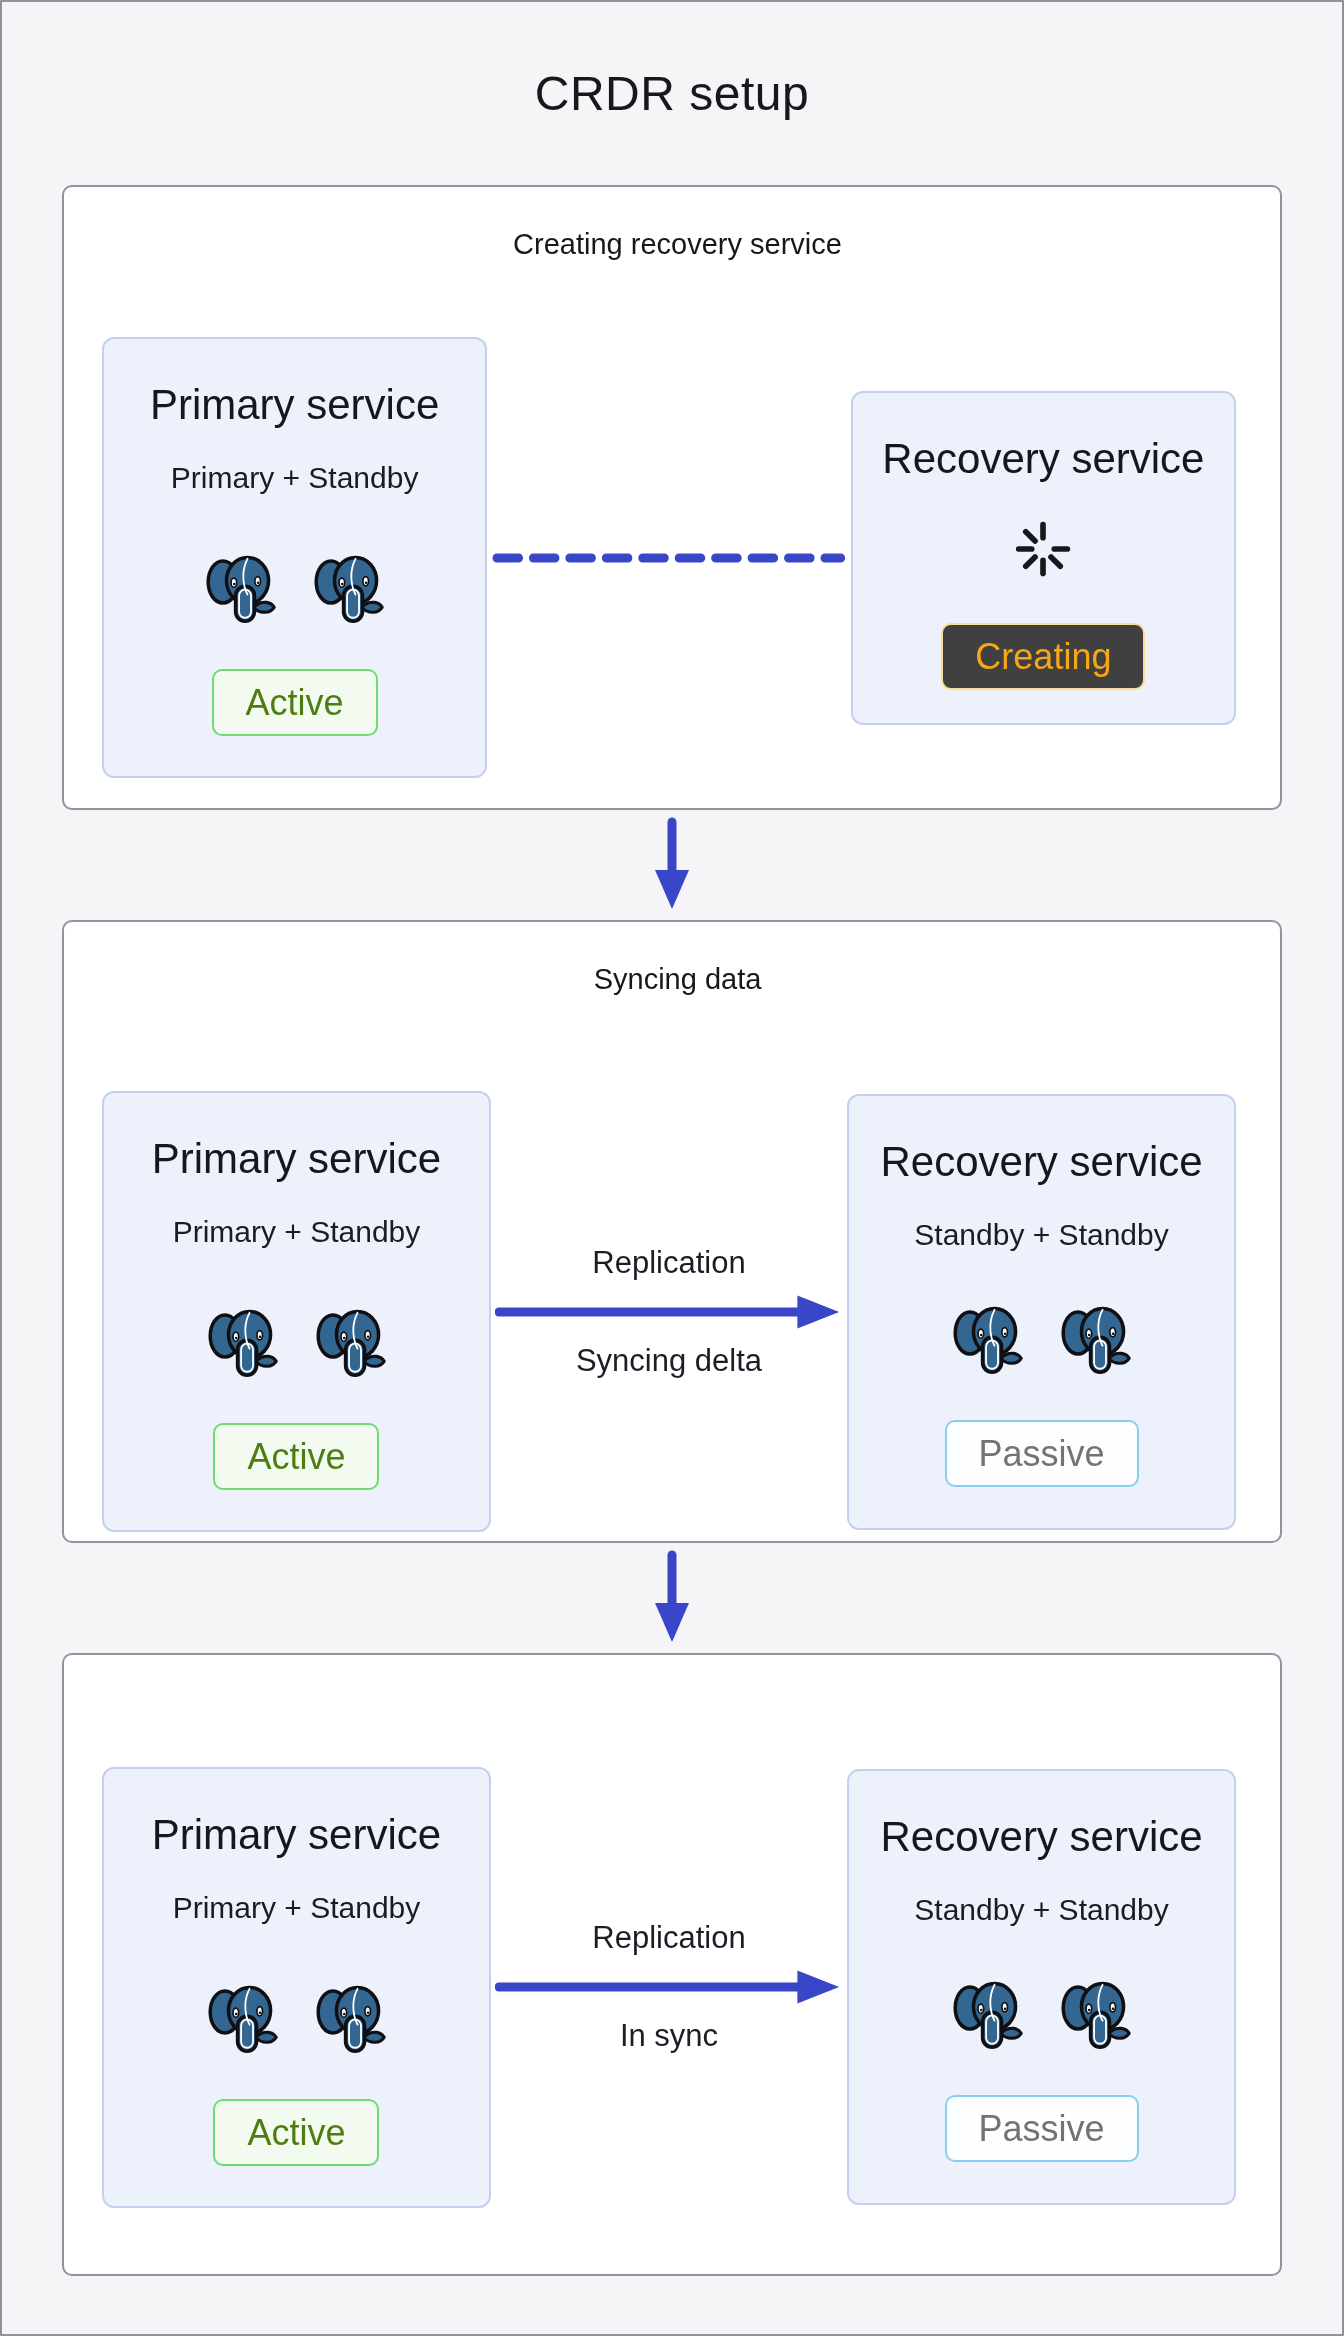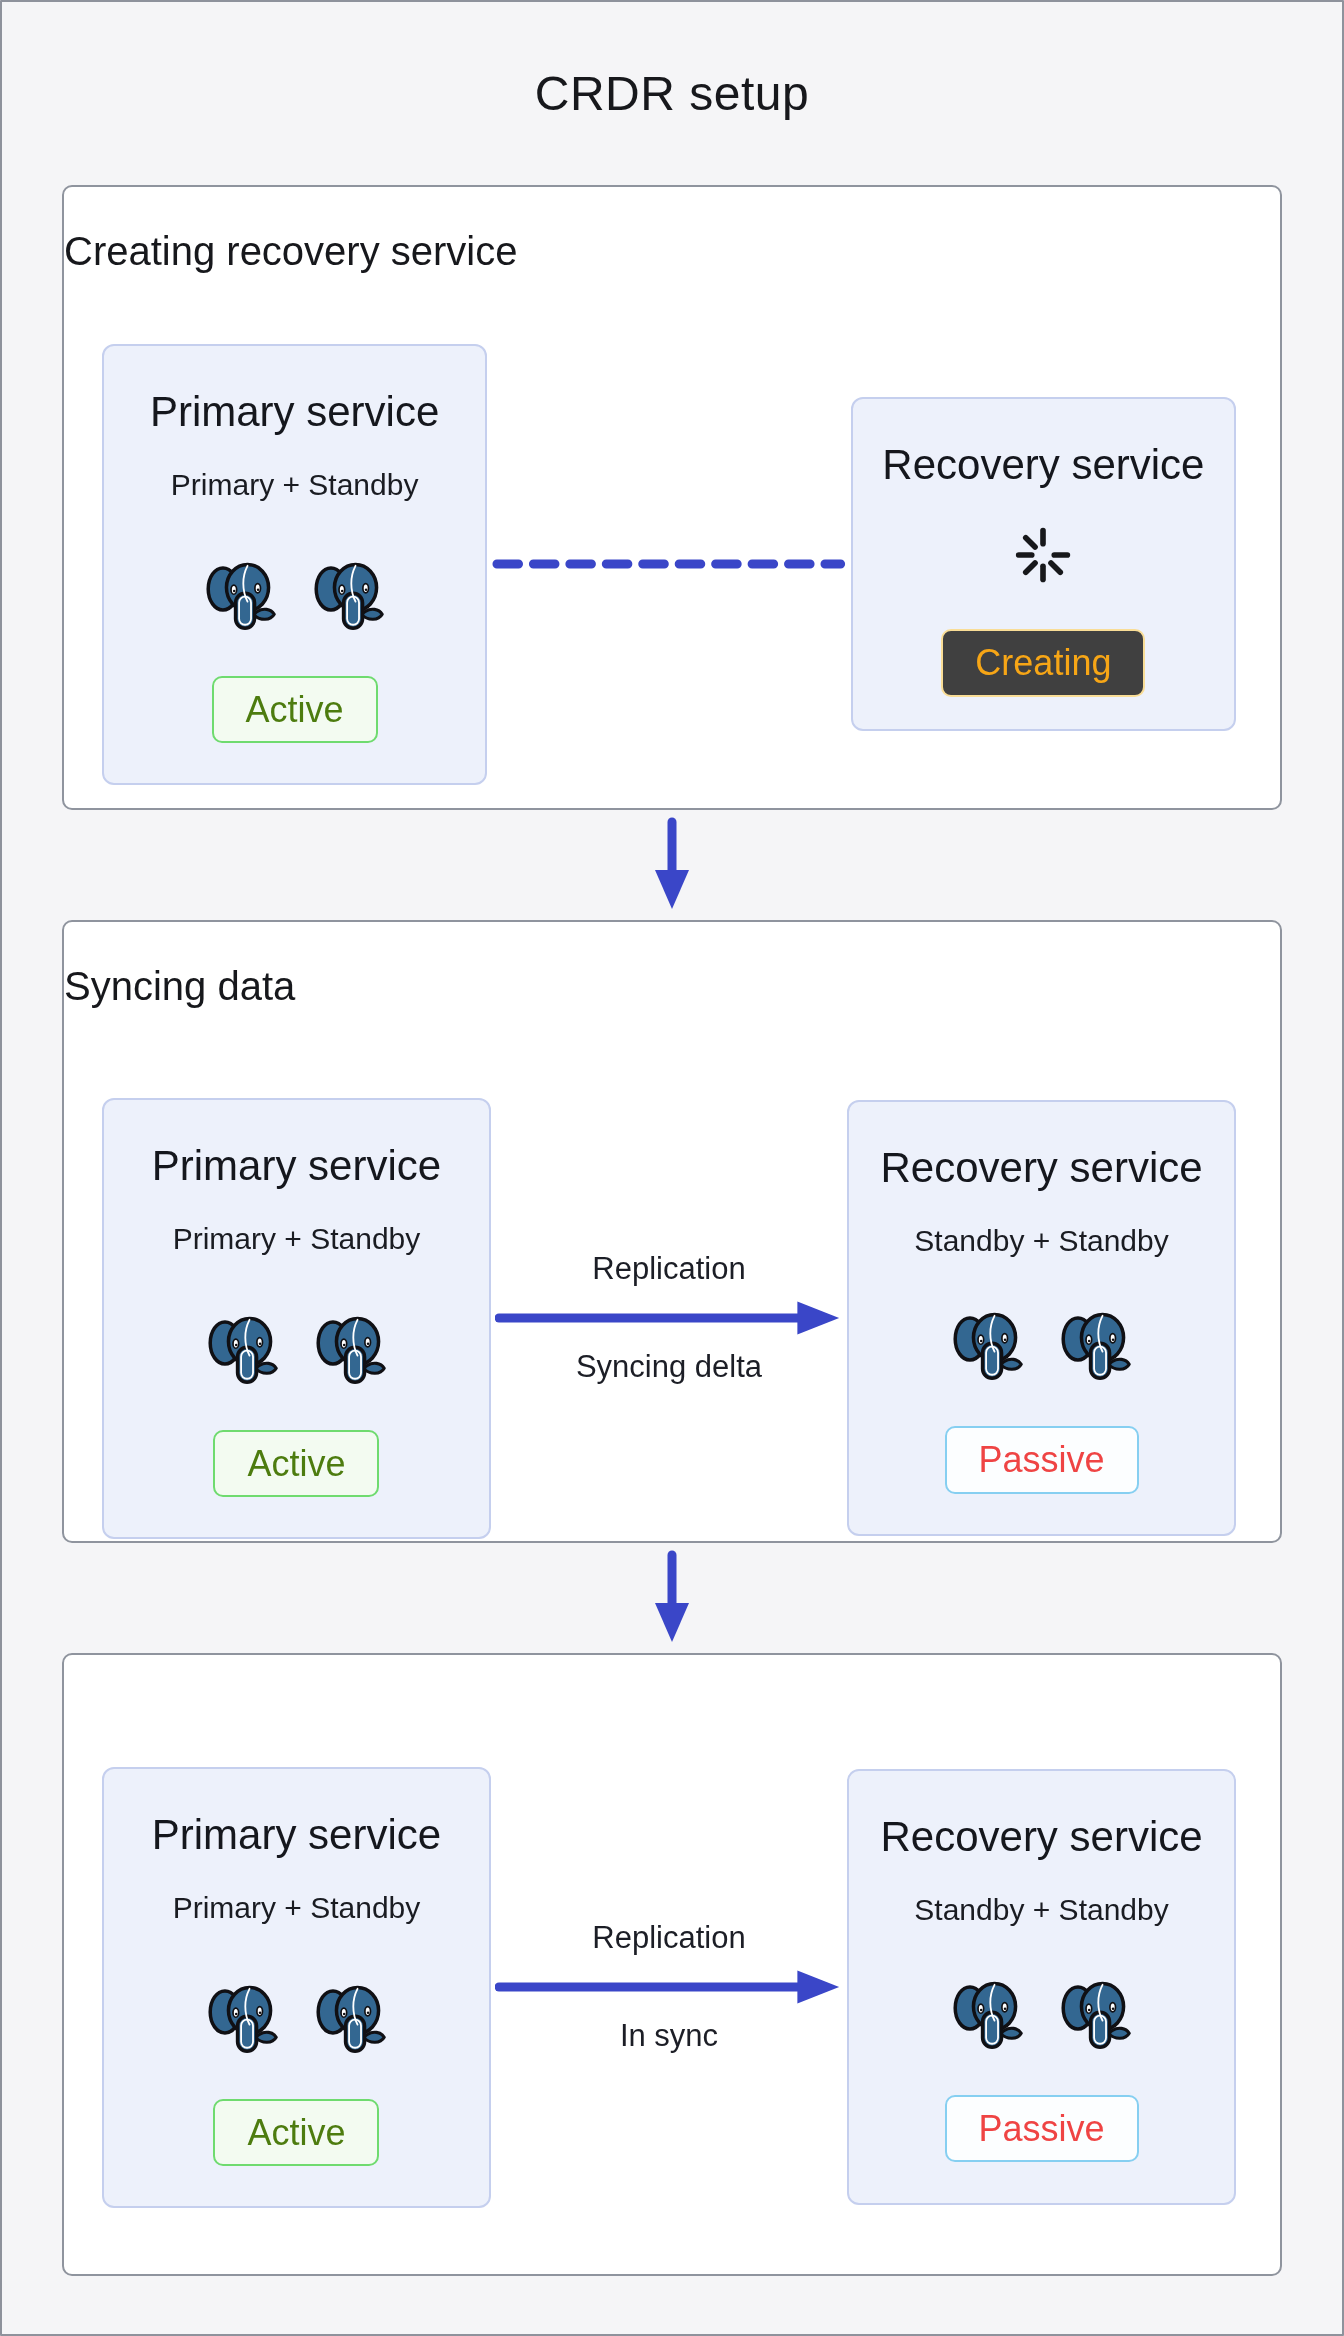--- a/index.html
+++ b/index.html
@@ -19,21 +19,21 @@
 
   .panel {
     margin:0 60px;
     background:#ffffff;
     border:2px solid #8f949e;
     border-radius:10px;
     display:flex; flex-direction:column;
   }
   .panel-1 { height:625px; }
   .panel-2, .panel-3 { height:623px;gap:40px; }
-  .panel-title { text-align:left; font-size:40px; font-weight:500; padding:40px 0 0 0; line-height:1.22; }
+  .panel-title { text-align:center; font-size:29px; font-weight:500; padding:40px 0 0 0; line-height:1.22;margin-left:11px; }
   .panel-body { display:flex; align-items:center; padding:45px 44px 0 38px; flex:1 0 auto;justify-content:center; }
 
   .svc {
     width:391px;
     background:#edf1fb;
     border:2px solid #c5cfee;
     border-radius:12px;
     display:flex; flex-direction:column; align-items:center;
     padding-top:40px;
   }
@@ -49,21 +49,21 @@
   .badge {
     margin-top:42px;
     font-size:36px; line-height:1.2;
     padding:10px 32px;
     border-radius:10px;
     border:2px solid transparent;
     background:#fff;
   }
   .badge-active   { color:#4d7c0f; border-color:#6fdb6f; background:#f3fbf1; }
   .badge-creating { color:#f7a616; border-color:#f9dd96; background:#404040; }
-  .badge-passive  { color:#ef4444; border-color:#86cff1; background:#fcfeff; }
+  .badge-passive  { color:#737373; border-color:#86cff1; background:#fcfeff; }
   .badge-creating-box { margin-top:44px; }
 
   .connector { flex:1 1 auto; align-self:center; display:flex; flex-direction:column; align-items:center; justify-content:center; gap:13px; padding:0 4px; }
   .conn-label { font-size:31px; color:#1c1e26; }
   .conn-svg { display:block; width:100%; height:36px; }
   .dash-svg { display:block; width:100%; height:12px; }
 
   .arrow-row { height:110px; display:flex; align-items:center; justify-content:center; }
 
   .hidden-defs { position:absolute; width:0; height:0; overflow:hidden; }

